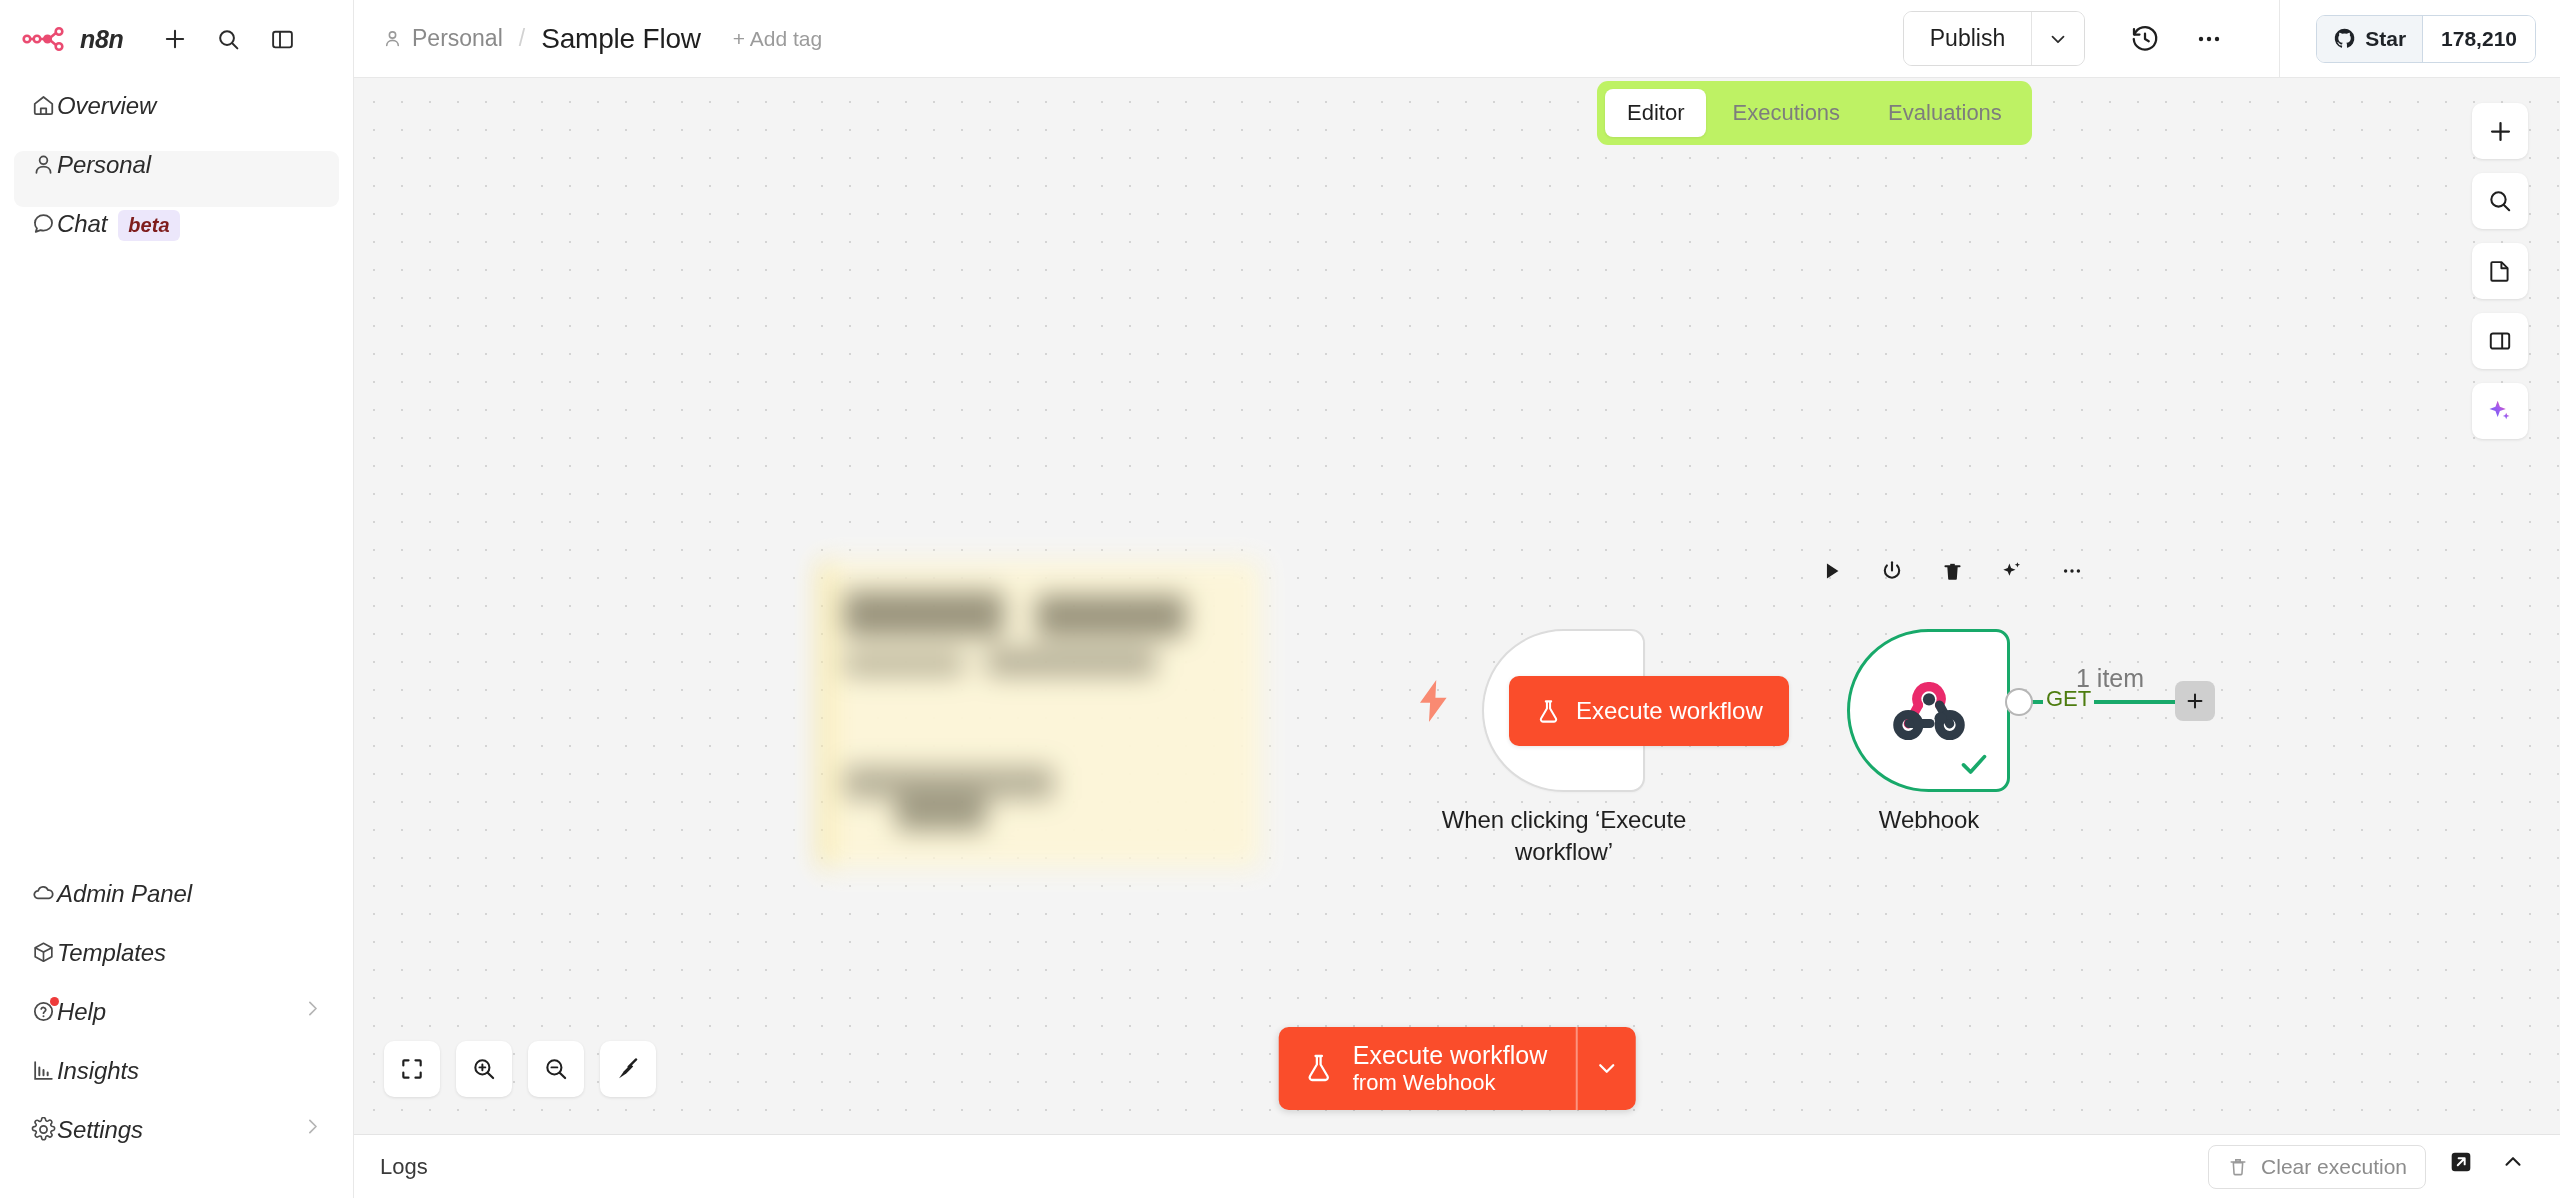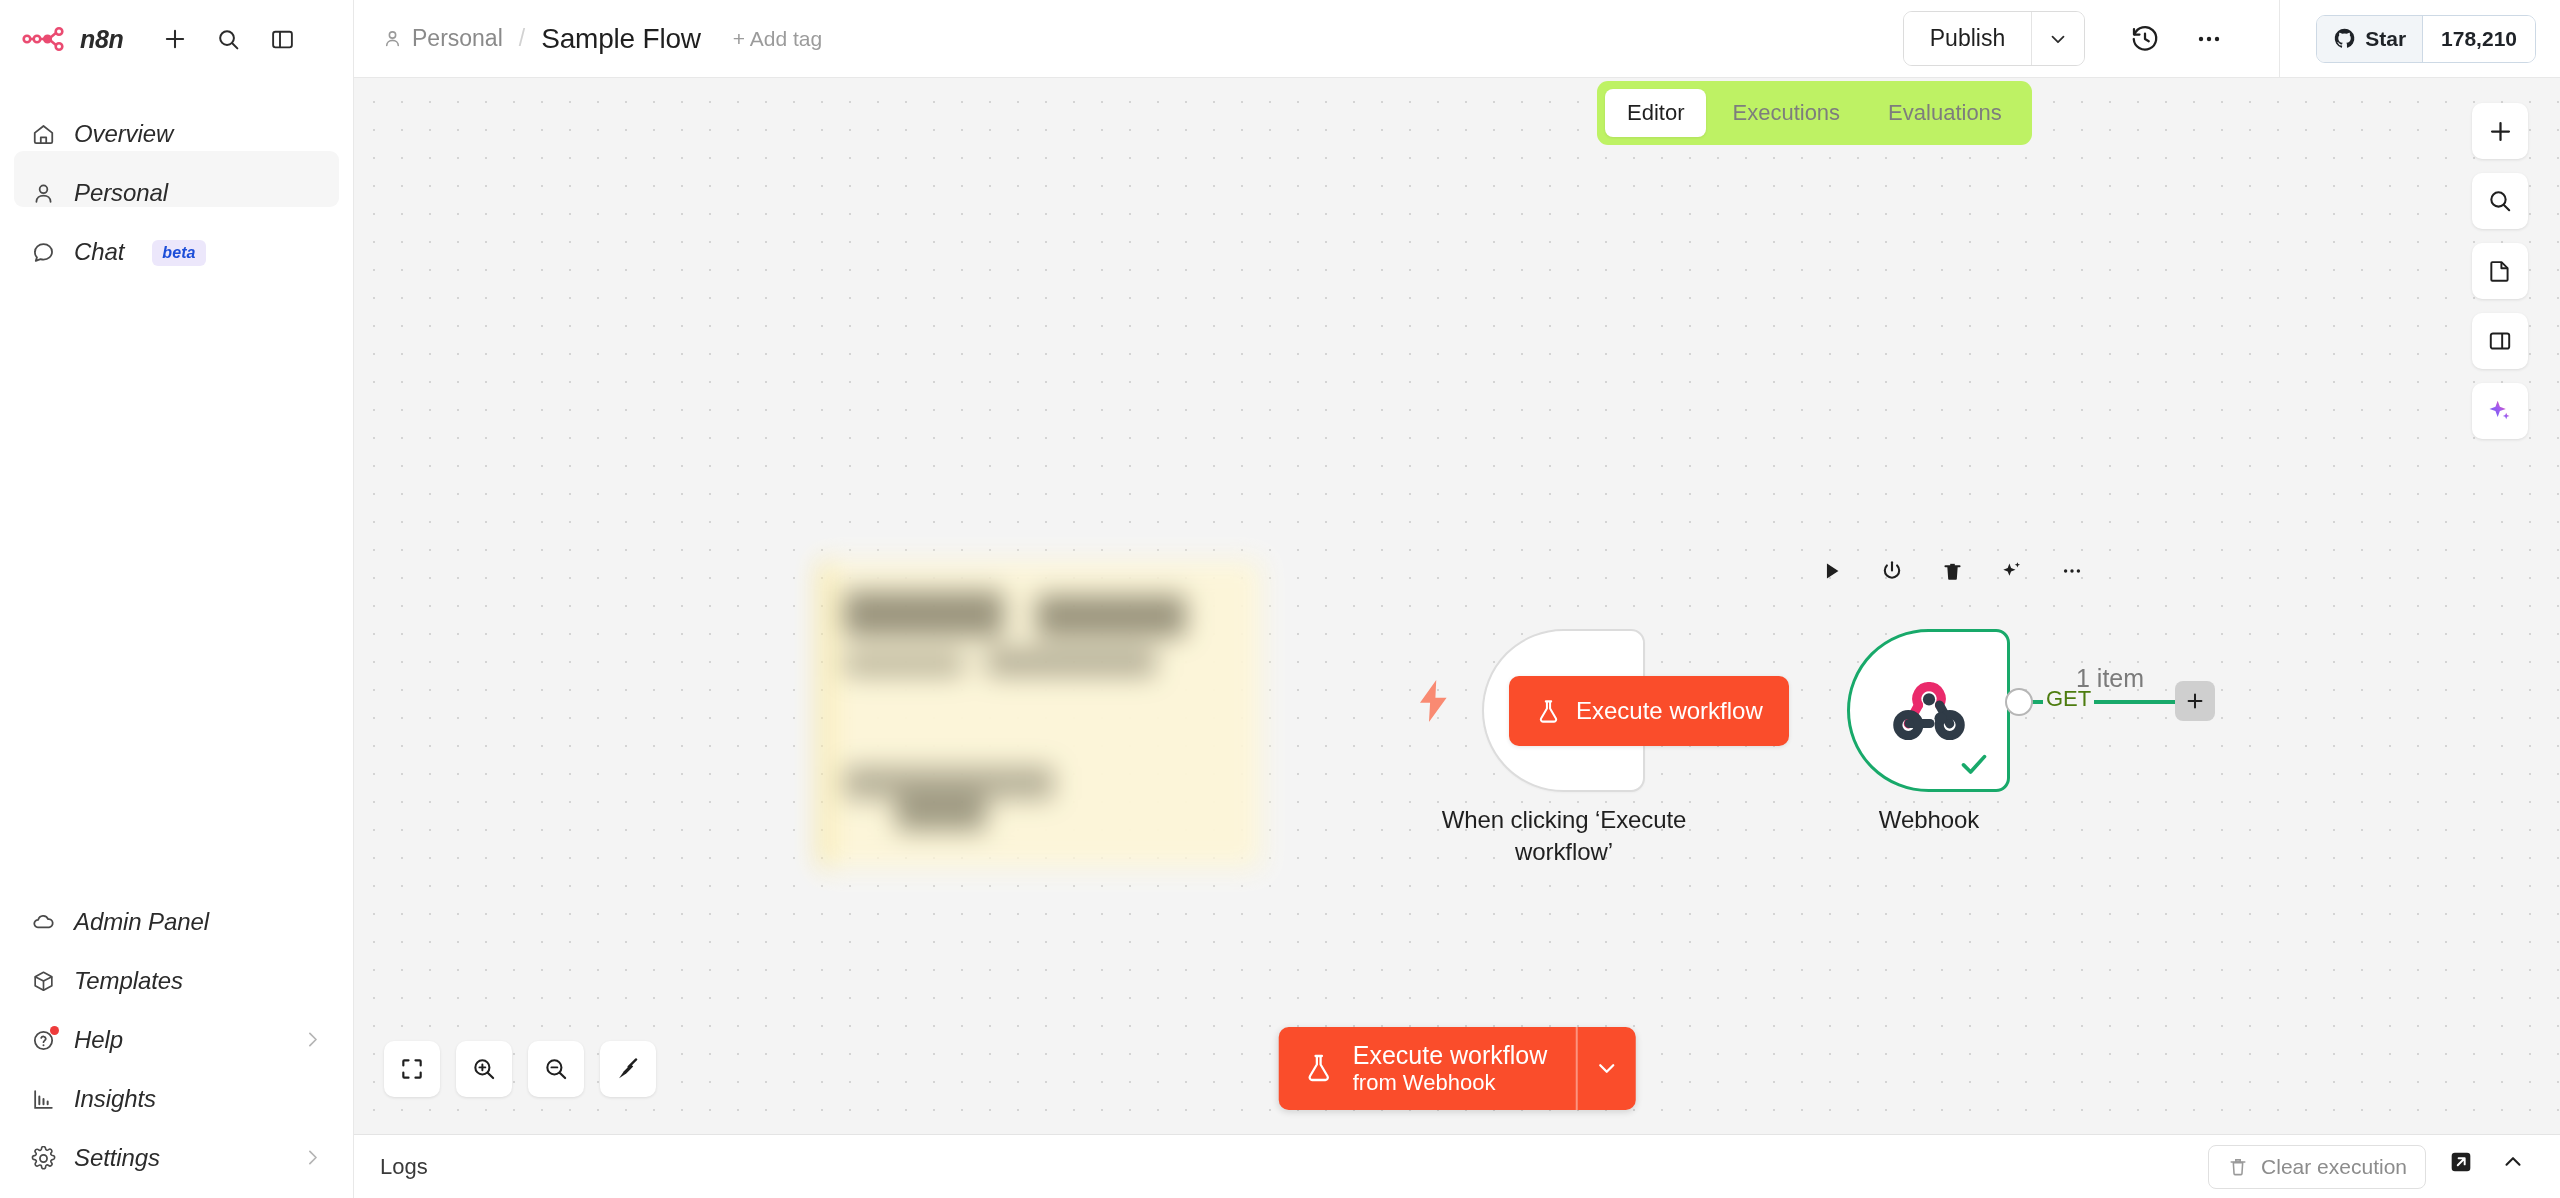--- a/index.html
+++ b/index.html
@@ -22,29 +22,29 @@
   }
   .logo-wrap { display: flex; align-items: center; gap: 11px; }
   .logo-mark { width: 47px; height: 28px; display: block; }
   .logo-text { font-size: 25px; font-weight: 700; color: #2b2b2b; letter-spacing: -0.3px; }
   .sb-top-icons { display: flex; align-items: center; gap: 20px; margin-left: 34px; }
   .sb-ic { width: 34px; height: 34px; display: flex; align-items: center; justify-content: center; cursor: pointer; border-radius: 5px; }
   .sb-ic svg { display: block; }
 
   .sb-nav { padding: 14px 14px 0 14px; display: flex; flex-direction: column; gap: 3px; }
   .sb-item {
-    display: flex; align-items: flex-end; gap: 17px;
+    display: flex; align-items: flex-start; 
     height: 56px; padding: 0 16px; border-radius: 9px;
     cursor: pointer; position: relative;
   }
   .sb-item.active { background: #f6f6f6; }
   .sb-item .ic { width: 27px; height: 27px; display: flex; align-items: center; justify-content: center; flex: 0 0 27px; position: relative; }
   .sb-label { font-size: 24px; color: #2b2b2b; letter-spacing: -0.1px; white-space: nowrap; }
   .beta-badge {
-    font-size: 16px; font-weight: 700; color: #1d4ed8;
+    font-size: 20px; font-weight: 700; color: #7f1d1d;
     background: #ece7fb; border-radius: 6px;
     padding: 4px 10px; margin-left: 11px; letter-spacing: 0.1px;
   }
   .sb-spacer { flex: 1 1 auto; }
   .sb-bottom { padding: 0 14px 26px 14px; display: flex; flex-direction: column; gap: 3px; }
   .chev-right { margin-left: auto; opacity: .55; }
   .red-dot {
     position: absolute; width: 9px; height: 9px; border-radius: 50%;
     background: #ee3b3b; top: -1px; right: -2px;
   }

